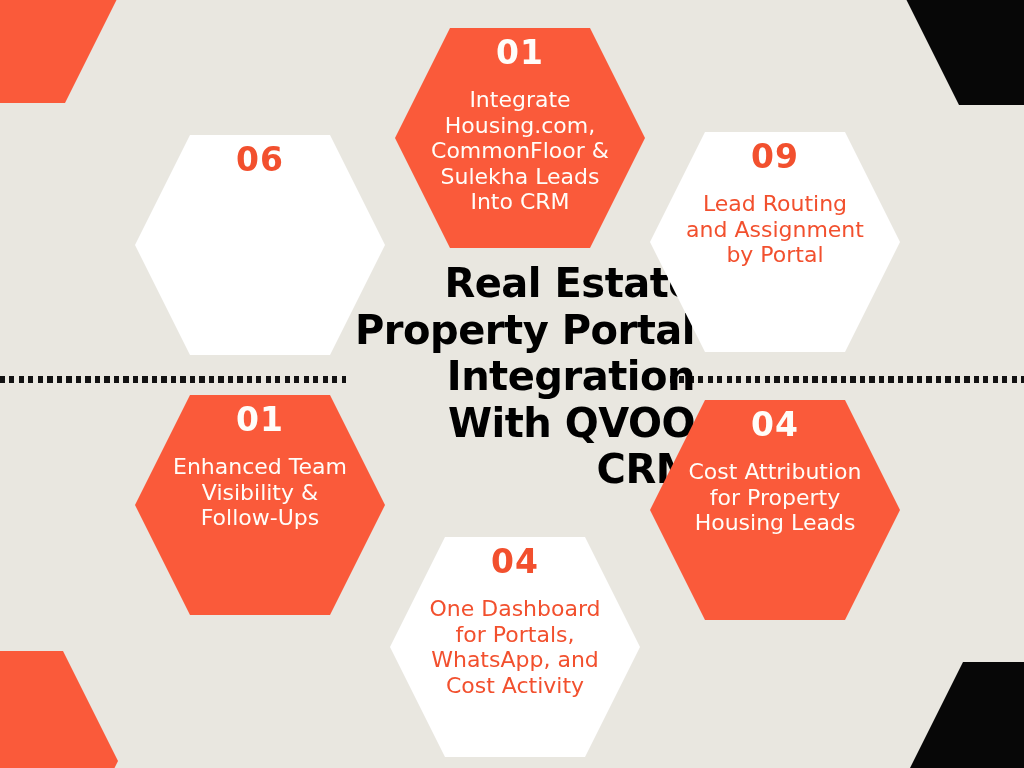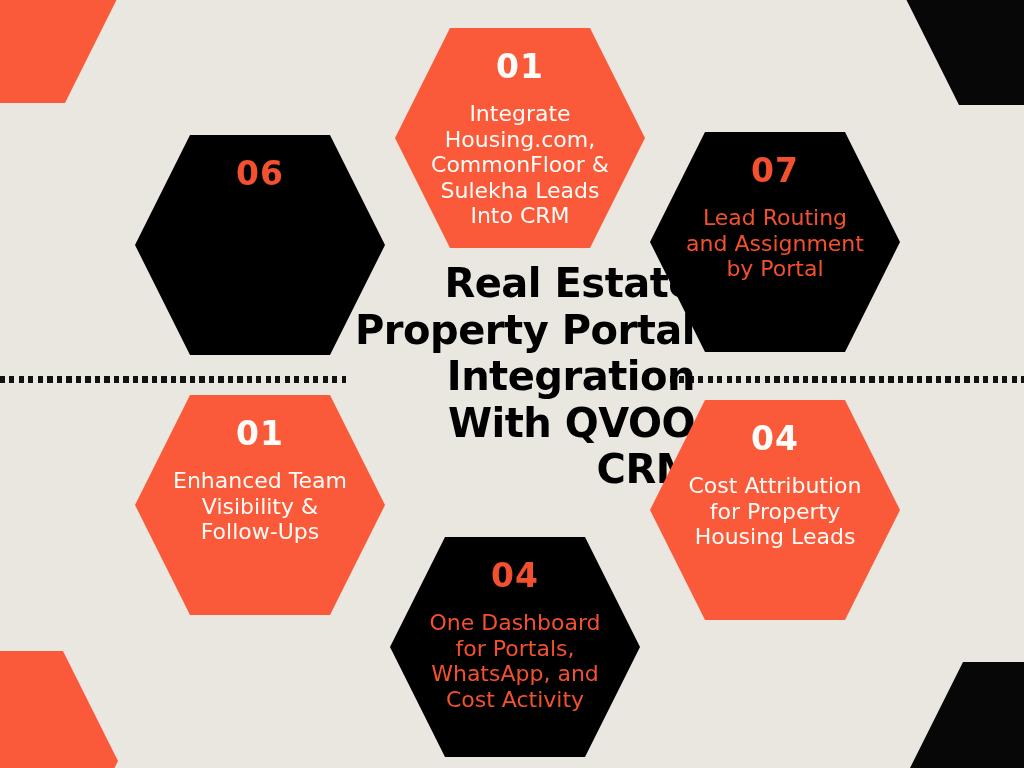--- a/index.html
+++ b/index.html
@@ -24,24 +24,24 @@
   .hex {
     position: absolute;
     width: 250px;
     height: 220px;
     clip-path: polygon(0% 50%, 22% 0%, 78% 0%, 100% 50%, 78% 100%, 22% 100%);
     display: flex;
     flex-direction: column;
     align-items: center;
     text-align: center;
     box-sizing: border-box;
-    padding-top: 16px;
+    padding-top: 2px;
   }
   .hex--orange { background: #FA5A3A; }
-  .hex--black  { background: #000000; }
+  .hex--black  { background: #ffffff; }
 
   .hex-num {
     font-size: 33px;
     font-weight: bold;
     line-height: 46px;
     letter-spacing: 1px;
   }
   .hex-text {
     margin-top: 11px;
     font-size: 22px;
@@ -121,21 +121,21 @@
   <div class="hex hex--orange hex-pos-1">
     <div class="hex-num">01</div>
     <div class="hex-text">Integrate
 Housing.com,
 CommonFloor &amp;
 Sulekha Leads
 Into CRM</div>
   </div>
 
   <div class="hex hex--black hex-pos-2">
-    <div class="hex-num">07</div>
+    <div class="hex-num">09</div>
     <div class="hex-text">Lead Routing
 and Assignment
 by Portal</div>
   </div>
 
   <div class="hex hex--orange hex-pos-3">
     <div class="hex-num">04</div>
     <div class="hex-text">Cost Attribution
 for Property
 Housing Leads</div>

